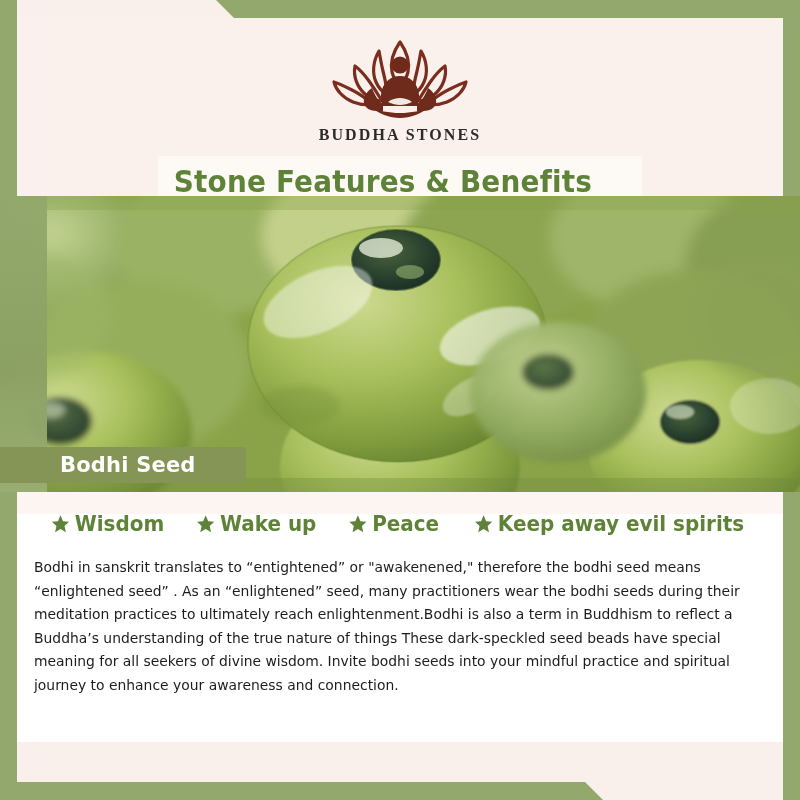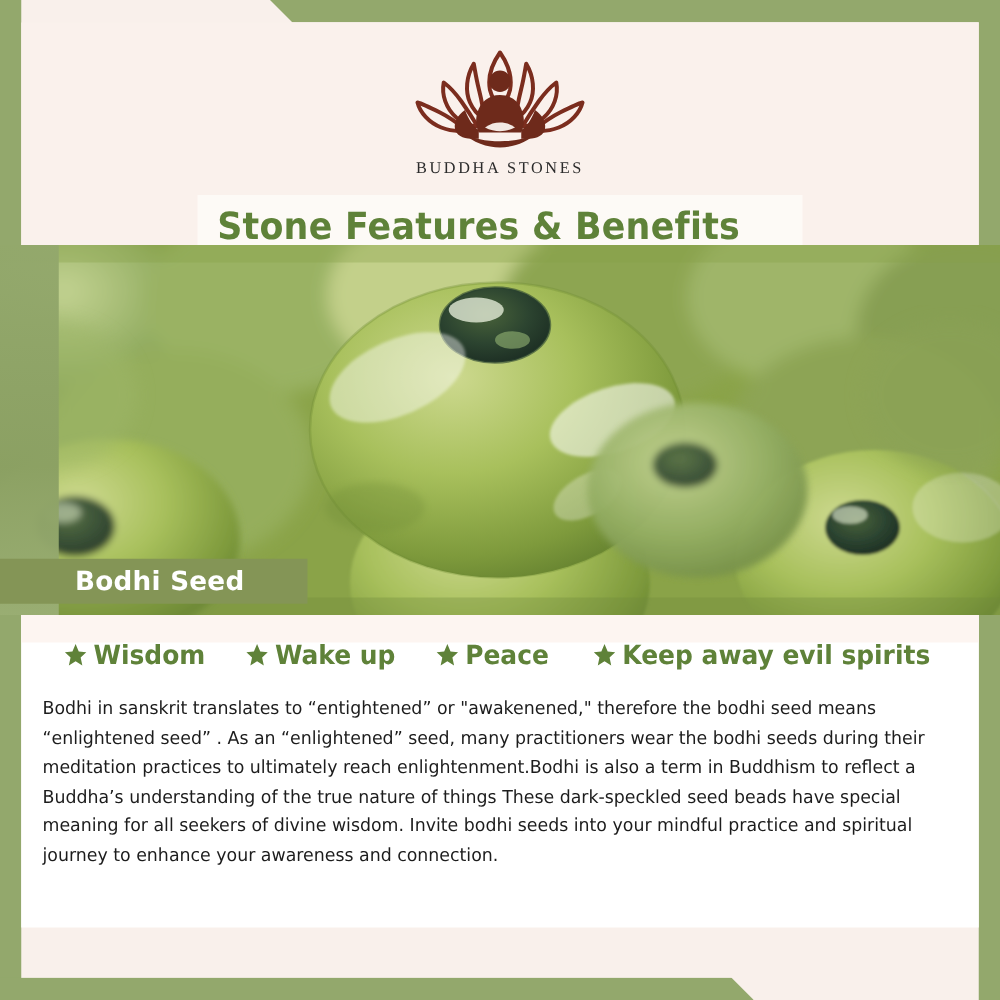--- a/index.html
+++ b/index.html
@@ -34,22 +34,22 @@
     background:#faf1ec;
   }
   .logo-wrap{
     position:absolute;top:14px;left:0;width:766px;
     display:flex;flex-direction:column;align-items:center;
   }
   .logo-mark{width:180px;height:92px;display:block;}
   .logo-text{
     margin-top:2px;
     font-family:"Liberation Serif", serif;
-    font-size:13px;letter-spacing:2.1px;color:#2b2b2b;
-    font-weight:400;
+    font-size:16px;letter-spacing:2.1px;color:#2b2b2b;
+    font-weight:700;
   }
 
   .title-band{
     position:absolute;left:141px;top:138px;width:484px;height:50px;
     background:#fdfaf6;
     display:flex;align-items:center;justify-content:flex-start;
   }
   .title-text{
     font-family:"DejaVu Sans", sans-serif;
     font-weight:700;

